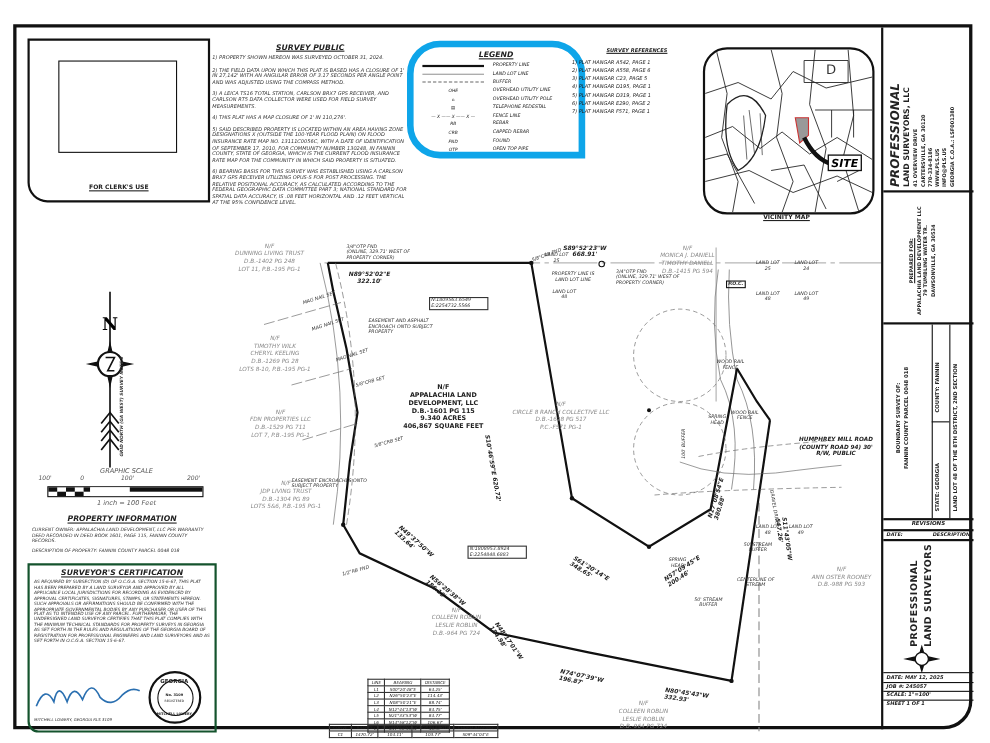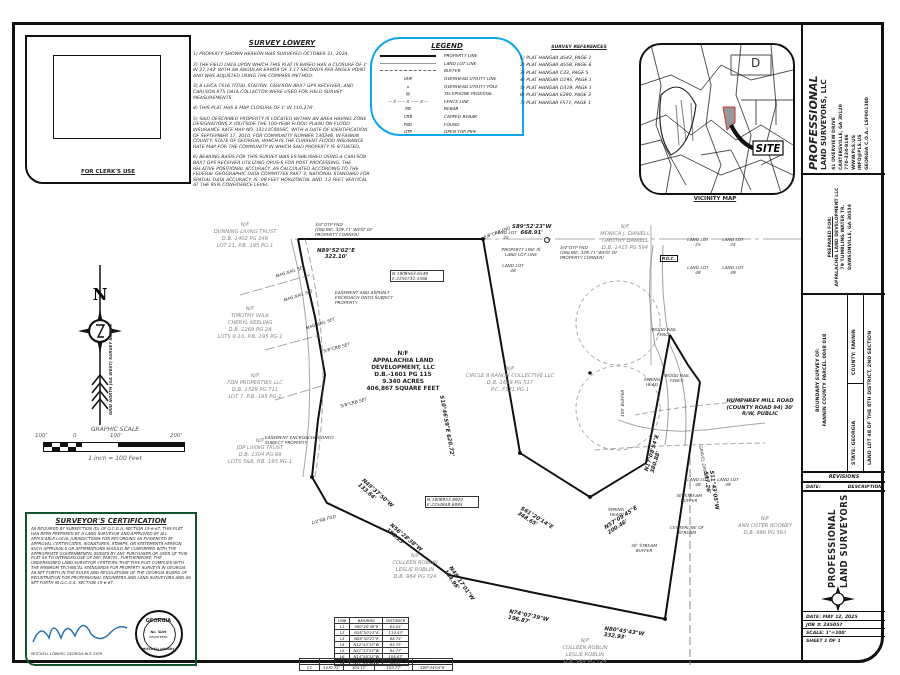--- a/index.html
+++ b/index.html
@@ -7,21 +7,21 @@
   .sheet{position:absolute;left:12px;top:22px;width:872px;height:641px;border:3px solid #111;border-radius:0 0 26px 0;box-sizing:border-box;}
   .abs{position:absolute;}
   .it{font-style:italic;}
   .note{font-size:4.6px;line-height:5.6px;font-style:italic;color:#333;text-transform:uppercase;}
   .hdr{font-weight:bold;font-style:italic;text-decoration:underline;font-size:7px;text-align:center;}
   .clerk{left:10px;top:10px;width:162px;height:145px;border:2px solid #111;border-radius:0 0 0 18px;}
   .clerkbox{left:26px;top:18px;width:106px;height:82px;border:1px solid #111;}
   .clerklbl{left:0;top:131px;width:162px;text-align:center;font-size:5.5px;font-weight:bold;text-decoration:underline;}
   .notes{left:178px;top:14px;width:178px;}
   .notes p{margin:0 0 5px 0;}
-  .legend{left:355px;top:12px;width:150px;height:95px;border:2px solid #0ea5e9;border-radius:30px 30px 0 30px;}
+  .legend{left:355px;top:12px;width:150px;height:95px;border:6px solid #0ea5e9;border-radius:30px 30px 0 30px;}
   .legrow{display:flex;align-items:center;height:7.6px;font-size:4.3px;font-style:italic;}
   .legsym{width:72px;display:flex;justify-content:center;align-items:center;font-size:4px;}
   .refs{left:505px;top:18px;width:118px;}
   .refs div{font-size:4.6px;font-style:italic;line-height:7.5px;}
   .vmap{left:624px;top:18px;width:152px;height:148px;border:2px solid #111;border-radius:22px;overflow:hidden;background:#fff;}
   .vmaplbl{left:624px;top:170px;width:152px;text-align:center;font-size:5.5px;font-weight:bold;text-decoration:underline;}
   .title-block{left:786px;top:0;width:82px;height:638px;border-left:2px solid #111;}
   .tb-sec{position:absolute;left:0;width:82px;border-bottom:2px solid #111;box-sizing:border-box;}
   .vt{position:absolute;transform:rotate(-90deg);transform-origin:left top;white-space:nowrap;}
   .owner{color:#888;font-size:5.2px;font-style:italic;text-align:center;line-height:7px;text-transform:uppercase;}
@@ -35,21 +35,21 @@
 <body>
 
 <div class="sheet">
 
   <div class="abs clerk">
     <div class="abs clerkbox"></div>
     <div class="abs clerklbl">FOR CLERK'S USE</div>
   </div>
 
   <div class="abs notes">
-    <div class="hdr" style="margin-bottom:4px;">SURVEY LOWERY</div>
+    <div class="hdr" style="margin-bottom:4px;">SURVEY PUBLIC</div>
     <div class="note">
       <p>1) PROPERTY SHOWN HEREON WAS SURVEYED OCTOBER 31, 2024.</p>
       <p>2) THE FIELD DATA UPON WHICH THIS PLAT IS BASED HAS A CLOSURE OF 1' IN 27,142' WITH AN ANGULAR ERROR OF 3.17 SECONDS PER ANGLE POINT AND WAS ADJUSTED USING THE COMPASS METHOD.</p>
       <p>3) A LEICA TS16 TOTAL STATION, CARLSON BRX7 GPS RECEIVER, AND CARLSON RT5 DATA COLLECTOR WERE USED FOR FIELD SURVEY MEASUREMENTS.</p>
       <p>4) THIS PLAT HAS A MAP CLOSURE OF 1' IN 110,276'.</p>
       <p>5) SAID DESCRIBED PROPERTY IS LOCATED WITHIN AN AREA HAVING ZONE DESIGNATIONS X (OUTSIDE THE 100-YEAR FLOOD PLAIN) ON FLOOD INSURANCE RATE MAP NO. 13111C0056C, WITH A DATE OF IDENTIFICATION OF SEPTEMBER 17, 2010, FOR COMMUNITY NUMBER 130248, IN FANNIN COUNTY, STATE OF GEORGIA, WHICH IS THE CURRENT FLOOD INSURANCE RATE MAP FOR THE COMMUNITY IN WHICH SAID PROPERTY IS SITUATED.</p>
       <p>6) BEARING BASIS FOR THIS SURVEY WAS ESTABLISHED USING A CARLSON BRX7 GPS RECEIVER UTILIZING OPUS-S FOR POST PROCESSING. THE RELATIVE POSITIONAL ACCURACY, AS CALCULATED ACCORDING TO THE FEDERAL GEOGRAPHIC DATA COMMITTEE PART 3; NATIONAL STANDARD FOR SPATIAL DATA ACCURACY, IS .08 FEET HORIZONTAL AND .12 FEET VERTICAL AT THE 95% CONFIDENCE LEVEL.</p>
     </div>
   </div>
 
@@ -169,20 +169,25 @@
       <div style="position:absolute;left:16px;top:0;width:8px;height:4px;background:#111;"></div>
       <div style="position:absolute;left:24px;top:4px;width:8px;height:4px;background:#111;"></div>
       <div style="position:absolute;left:32px;top:0;width:6px;height:4px;background:#111;"></div>
       <div style="position:absolute;left:38px;top:4px;width:36px;height:4px;background:#fff;"></div>
       <div style="position:absolute;left:38px;top:0;width:36px;height:4px;background:#fff;"></div>
       <div style="position:absolute;left:74px;top:0;width:66px;height:4px;background:#111;"></div>
     </div>
     <div class="it" style="text-align:center;font-size:6px;color:#555;margin-top:2px;">1 inch = 100 Feet</div>
   </div>
 
+  <div class="abs" style="left:14px;top:443px;width:164px;">
+    <div class="hdr" style="margin-bottom:3px;">PROPERTY INFORMATION</div>
+    <div class="note" style="font-size:4.2px;line-height:5px;">CURRENT OWNER: APPALACHIA LAND DEVELOPMENT, LLC PER WARRANTY DEED RECORDED IN DEED BOOK 1601, PAGE 115, FANNIN COUNTY RECORDS.</div>
+    <div class="note" style="font-size:4.2px;line-height:5px;margin-top:4px;">DESCRIPTION OF PROPERTY: FANNIN COUNTY PARCEL 0048 018</div>
+  </div>
 
   <div class="abs bottomleft" style="top:487px;height:150px;">
     <div class="hdr" style="margin:3px 0 2px;">SURVEYOR'S CERTIFICATION</div>
     <div class="note" style="font-size:4px;line-height:4.9px;padding:0 4px;">AS REQUIRED BY SUBSECTION (D) OF O.C.G.A. SECTION 15-6-67, THIS PLAT HAS BEEN PREPARED BY A LAND SURVEYOR AND APPROVED BY ALL APPLICABLE LOCAL JURISDICTIONS FOR RECORDING AS EVIDENCED BY APPROVAL CERTIFICATES, SIGNATURES, STAMPS, OR STATEMENTS HEREON. SUCH APPROVALS OR AFFIRMATIONS SHOULD BE CONFIRMED WITH THE APPROPRIATE GOVERNMENTAL BODIES BY ANY PURCHASER OR USER OF THIS PLAT AS TO INTENDED USE OF ANY PARCEL. FURTHERMORE, THE UNDERSIGNED LAND SURVEYOR CERTIFIES THAT THIS PLAT COMPLIES WITH THE MINIMUM TECHNICAL STANDARDS FOR PROPERTY SURVEYS IN GEORGIA AS SET FORTH IN THE RULES AND REGULATIONS OF THE GEORGIA BOARD OF REGISTRATION FOR PROFESSIONAL ENGINEERS AND LAND SURVEYORS AND AS SET FORTH IN O.C.G.A. SECTION 15-6-67.</div>
     <svg class="abs" style="left:4px;top:100px;" width="100" height="34" viewBox="0 0 100 34">
       <path d="M2 28 Q10 8 18 24 Q22 4 30 24 Q36 6 44 22 Q52 2 60 20 Q70 30 80 18 Q88 10 96 14" stroke="#2a6fb0" stroke-width="1.5" fill="none"></path>
     </svg>
     <div class="abs small" style="left:4px;top:138px;font-size:3.6px;">MITCHELL LOWERY, GEORGIA RLS 3109</div>
     <div class="abs" style="left:108px;top:96px;width:48px;height:48px;border:2.5px solid #111;border-radius:50%;box-sizing:border-box;">
       <div style="position:absolute;left:6px;top:6px;width:31px;height:31px;border:1.5px solid #111;border-radius:50%;"></div>

